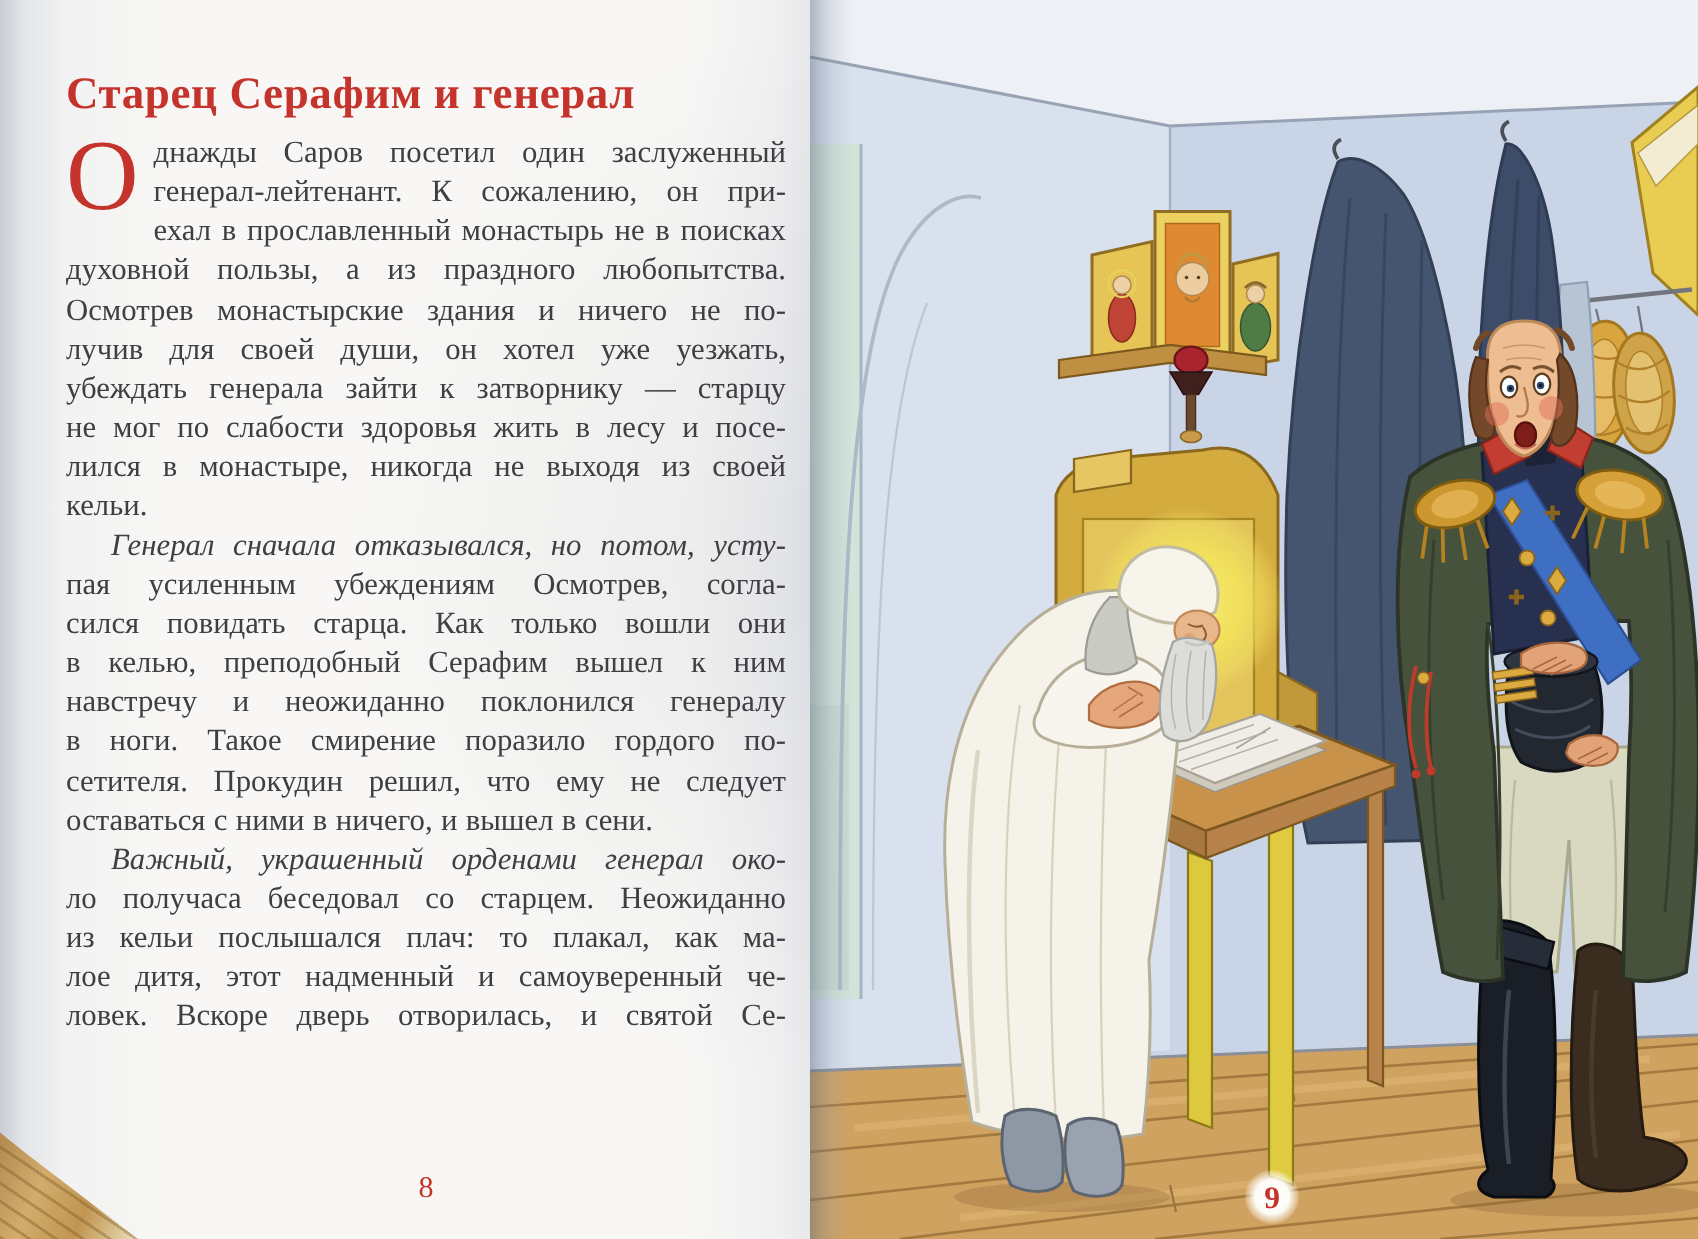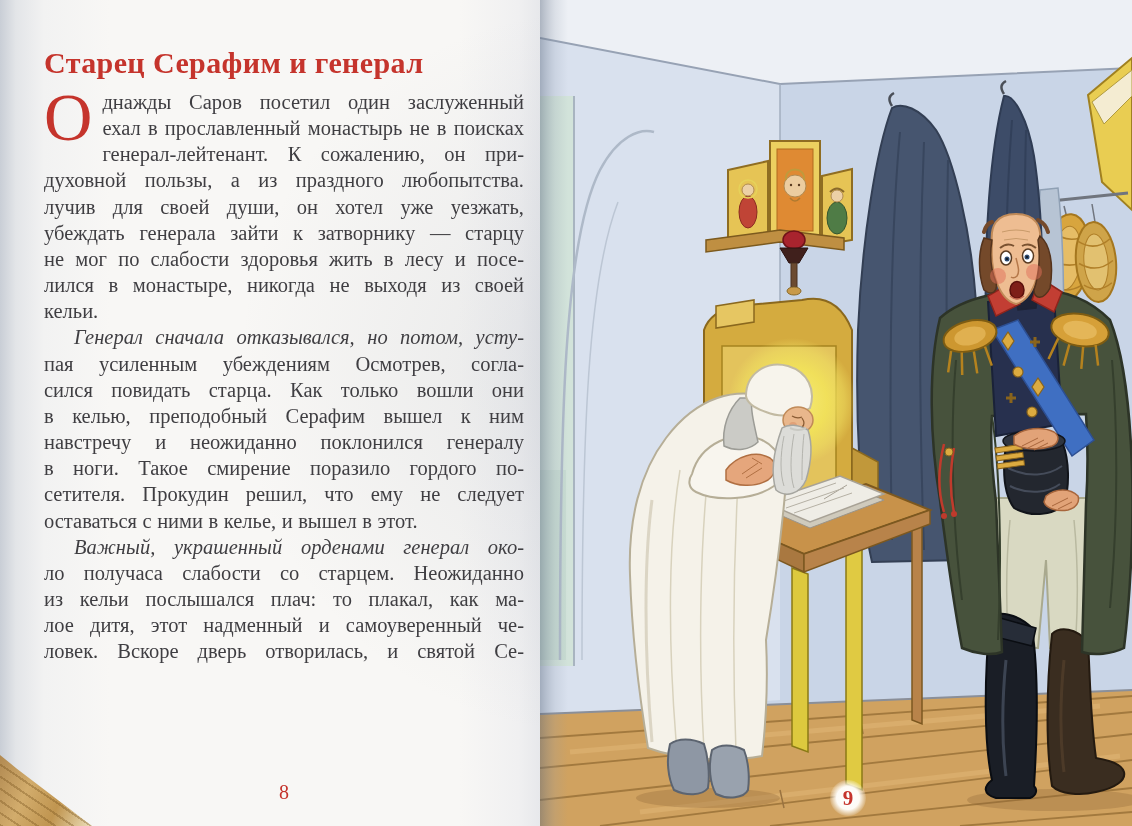--- a/index.html
+++ b/index.html
@@ -41,38 +41,39 @@
 </style>
 </head>
 <body>
 
 <div class="left-page">
   <div class="title">Старец Серафим и генерал</div>
   <div class="body-text">
     <div>
       <span class="dropcap">О</span>
     <div class="line">днажды Саров посетил один заслуженный</div>
+        <div class="line">генерал-лейтенант. К сожалению, он при-</div>
         <div class="line">ехал в прославленный монастырь не в поисках</div>
-        <div class="line">генерал-лейтенант. К сожалению, он при-</div>
         <div class="line">духовной пользы, а из праздного любопытства.</div>
+        <div class="line">Осмотрев монастырские здания и ничего не по-</div>
         <div class="line">лучив для своей души, он хотел уже уезжать,</div>
         <div class="line">убеждать генерала зайти к затворнику — старцу</div>
         <div class="line">не мог по слабости здоровья жить в лесу и посе-</div>
         <div class="line">лился в монастыре, никогда не выходя из своей</div>
         <div class="line endline">кельи.</div>
         <div class="line indent">Генерал сначала отказывался, но потом, усту-</div>
         <div class="line">пая усиленным убеждениям Осмотрев, согла-</div>
         <div class="line">сился повидать старца. Как только вошли они</div>
         <div class="line">в келью, преподобный Серафим вышел к ним</div>
         <div class="line">навстречу и неожиданно поклонился генералу</div>
         <div class="line">в ноги. Такое смирение поразило гордого по-</div>
         <div class="line">сетителя. Прокудин решил, что ему не следует</div>
-        <div class="line endline">оставаться с ними в келье, и вышел в этот.</div>
+        <div class="line endline">оставаться с ними в ничего, и вышел в сени.</div>
         <div class="line indent">Важный, украшенный орденами генерал око-</div>
-        <div class="line">ло получаса слабости со старцем. Неожиданно</div>
+        <div class="line">ло получаса беседовал со старцем. Неожиданно</div>
         <div class="line">из кельи послышался плач: то плакал, как ма-</div>
         <div class="line">лое дитя, этот надменный и самоуверенный че-</div>
         <div class="line">ловек. Вскоре дверь отворилась, и святой Се-</div>
       </div>
   </div>
   <div class="pageno-left">8</div>
   <div class="corner-art"></div>
 </div>
 
 <div class="right-page">

